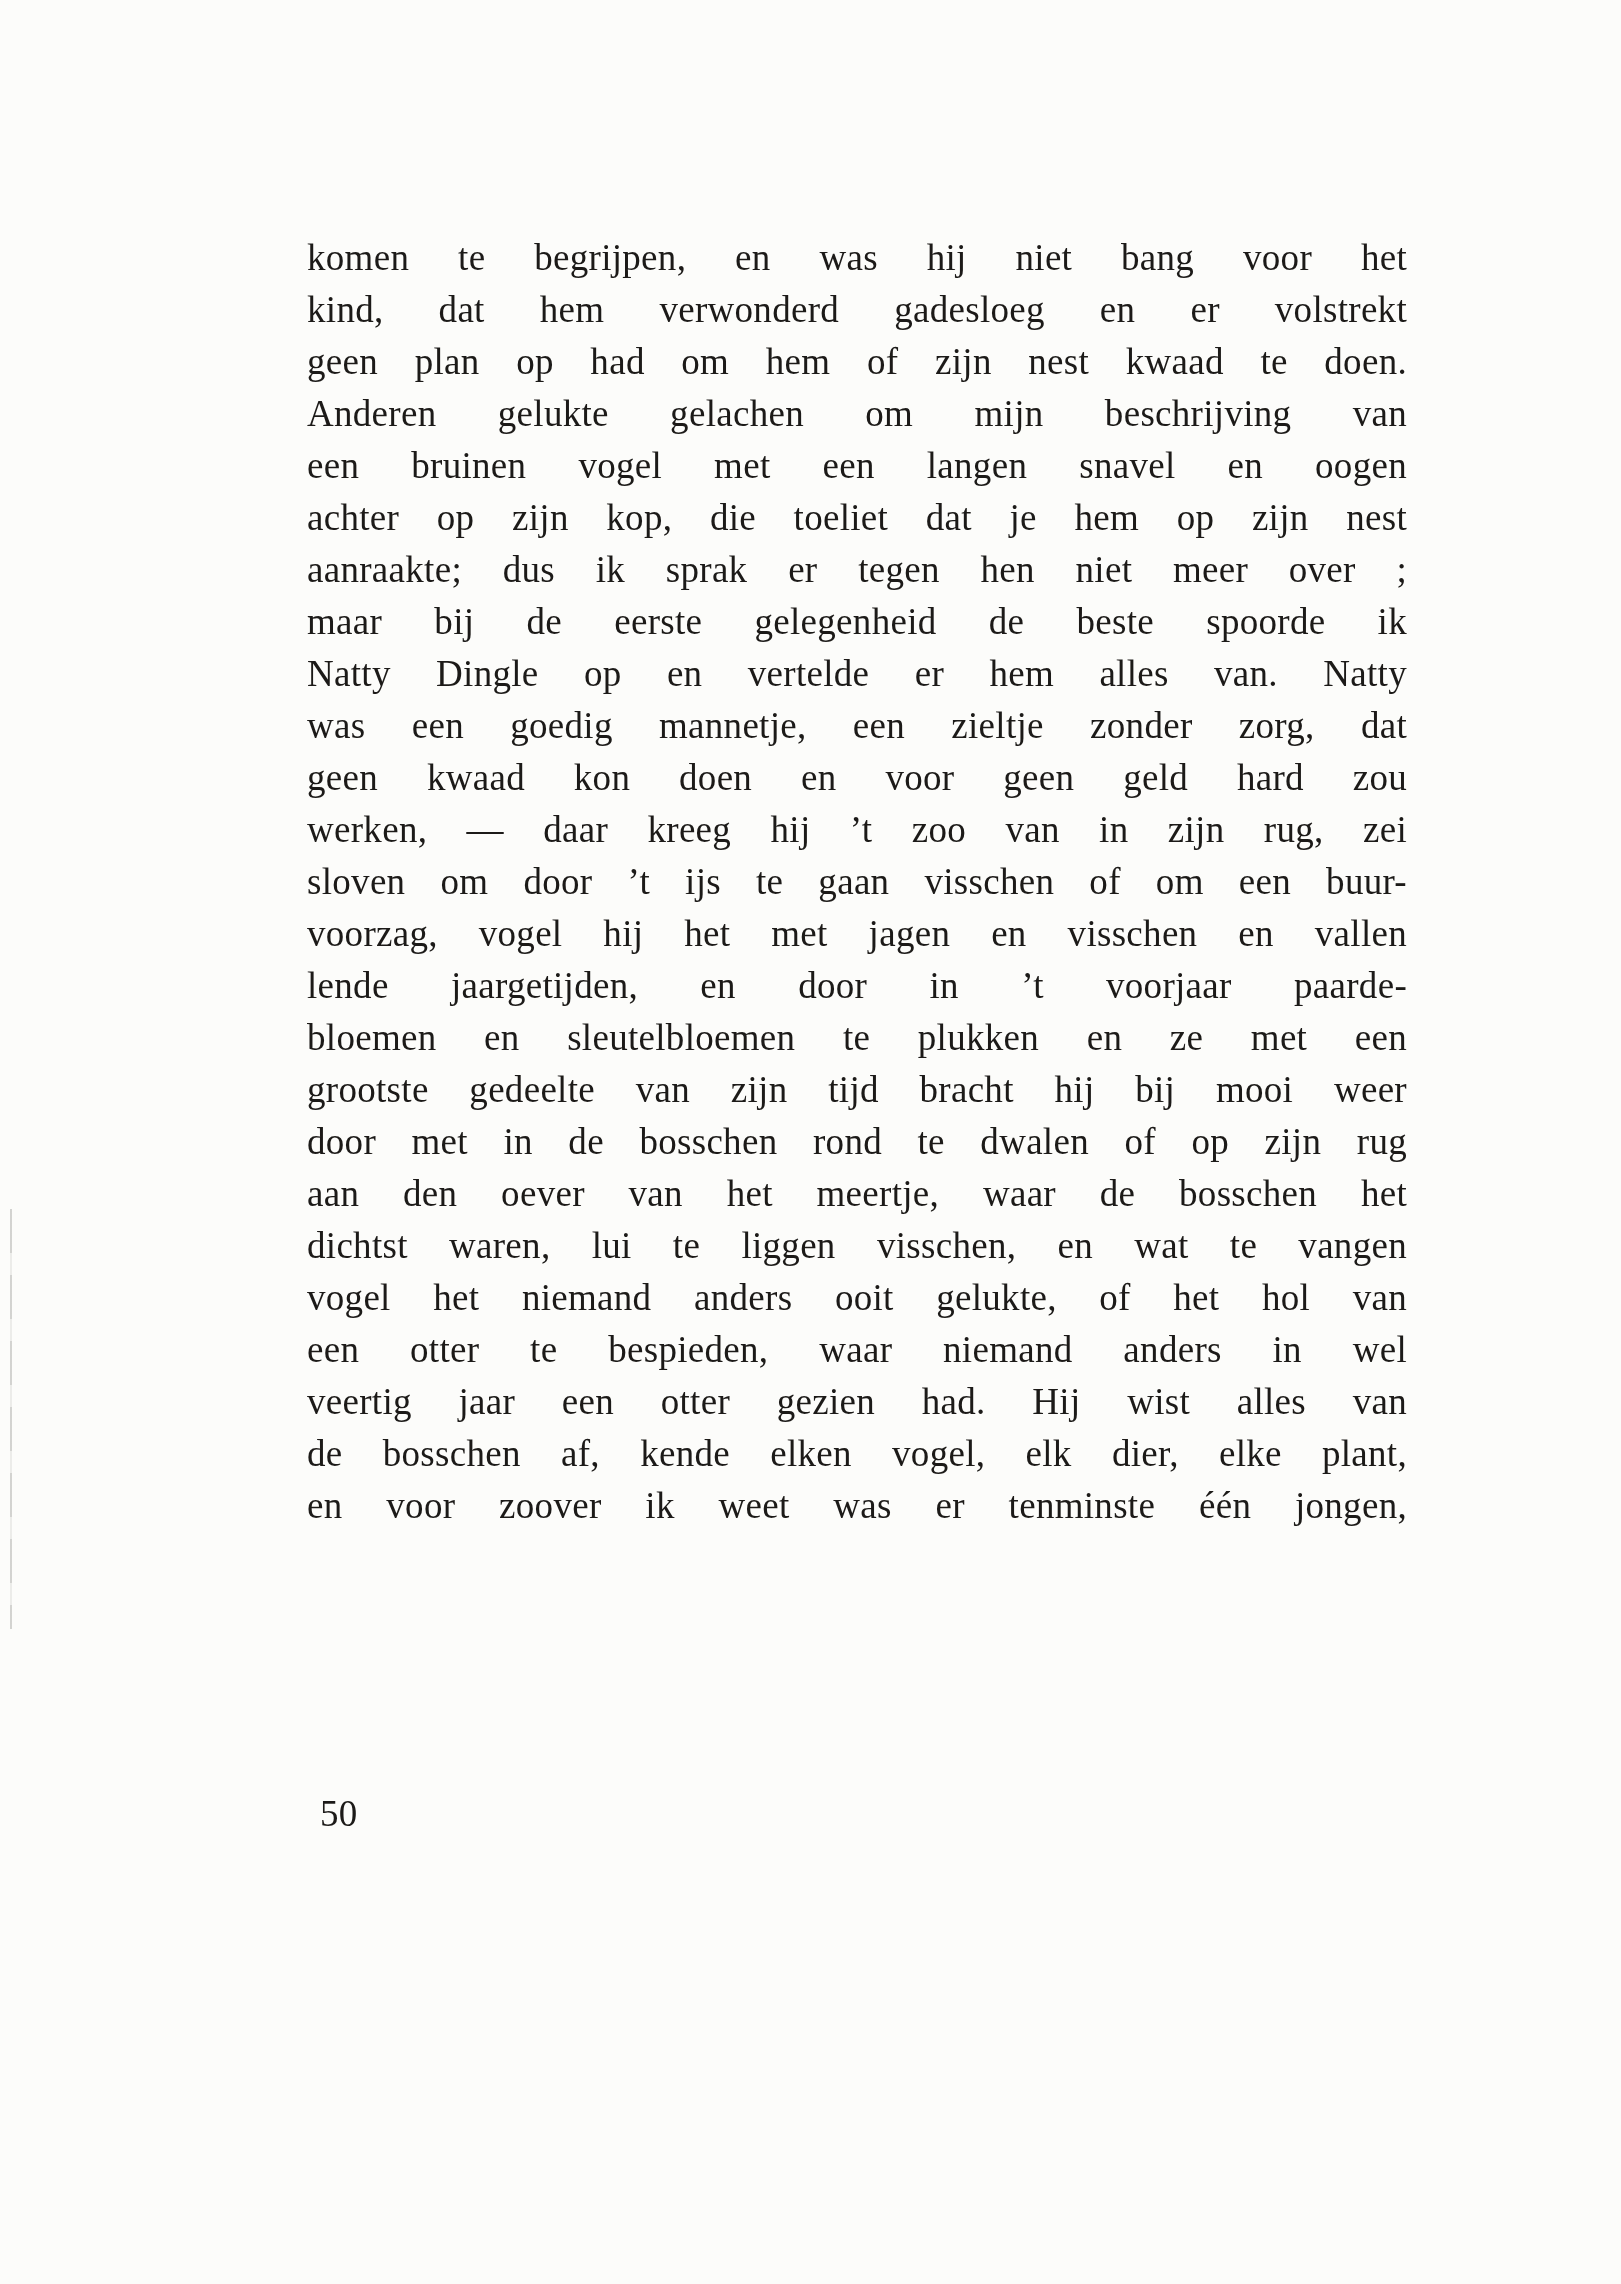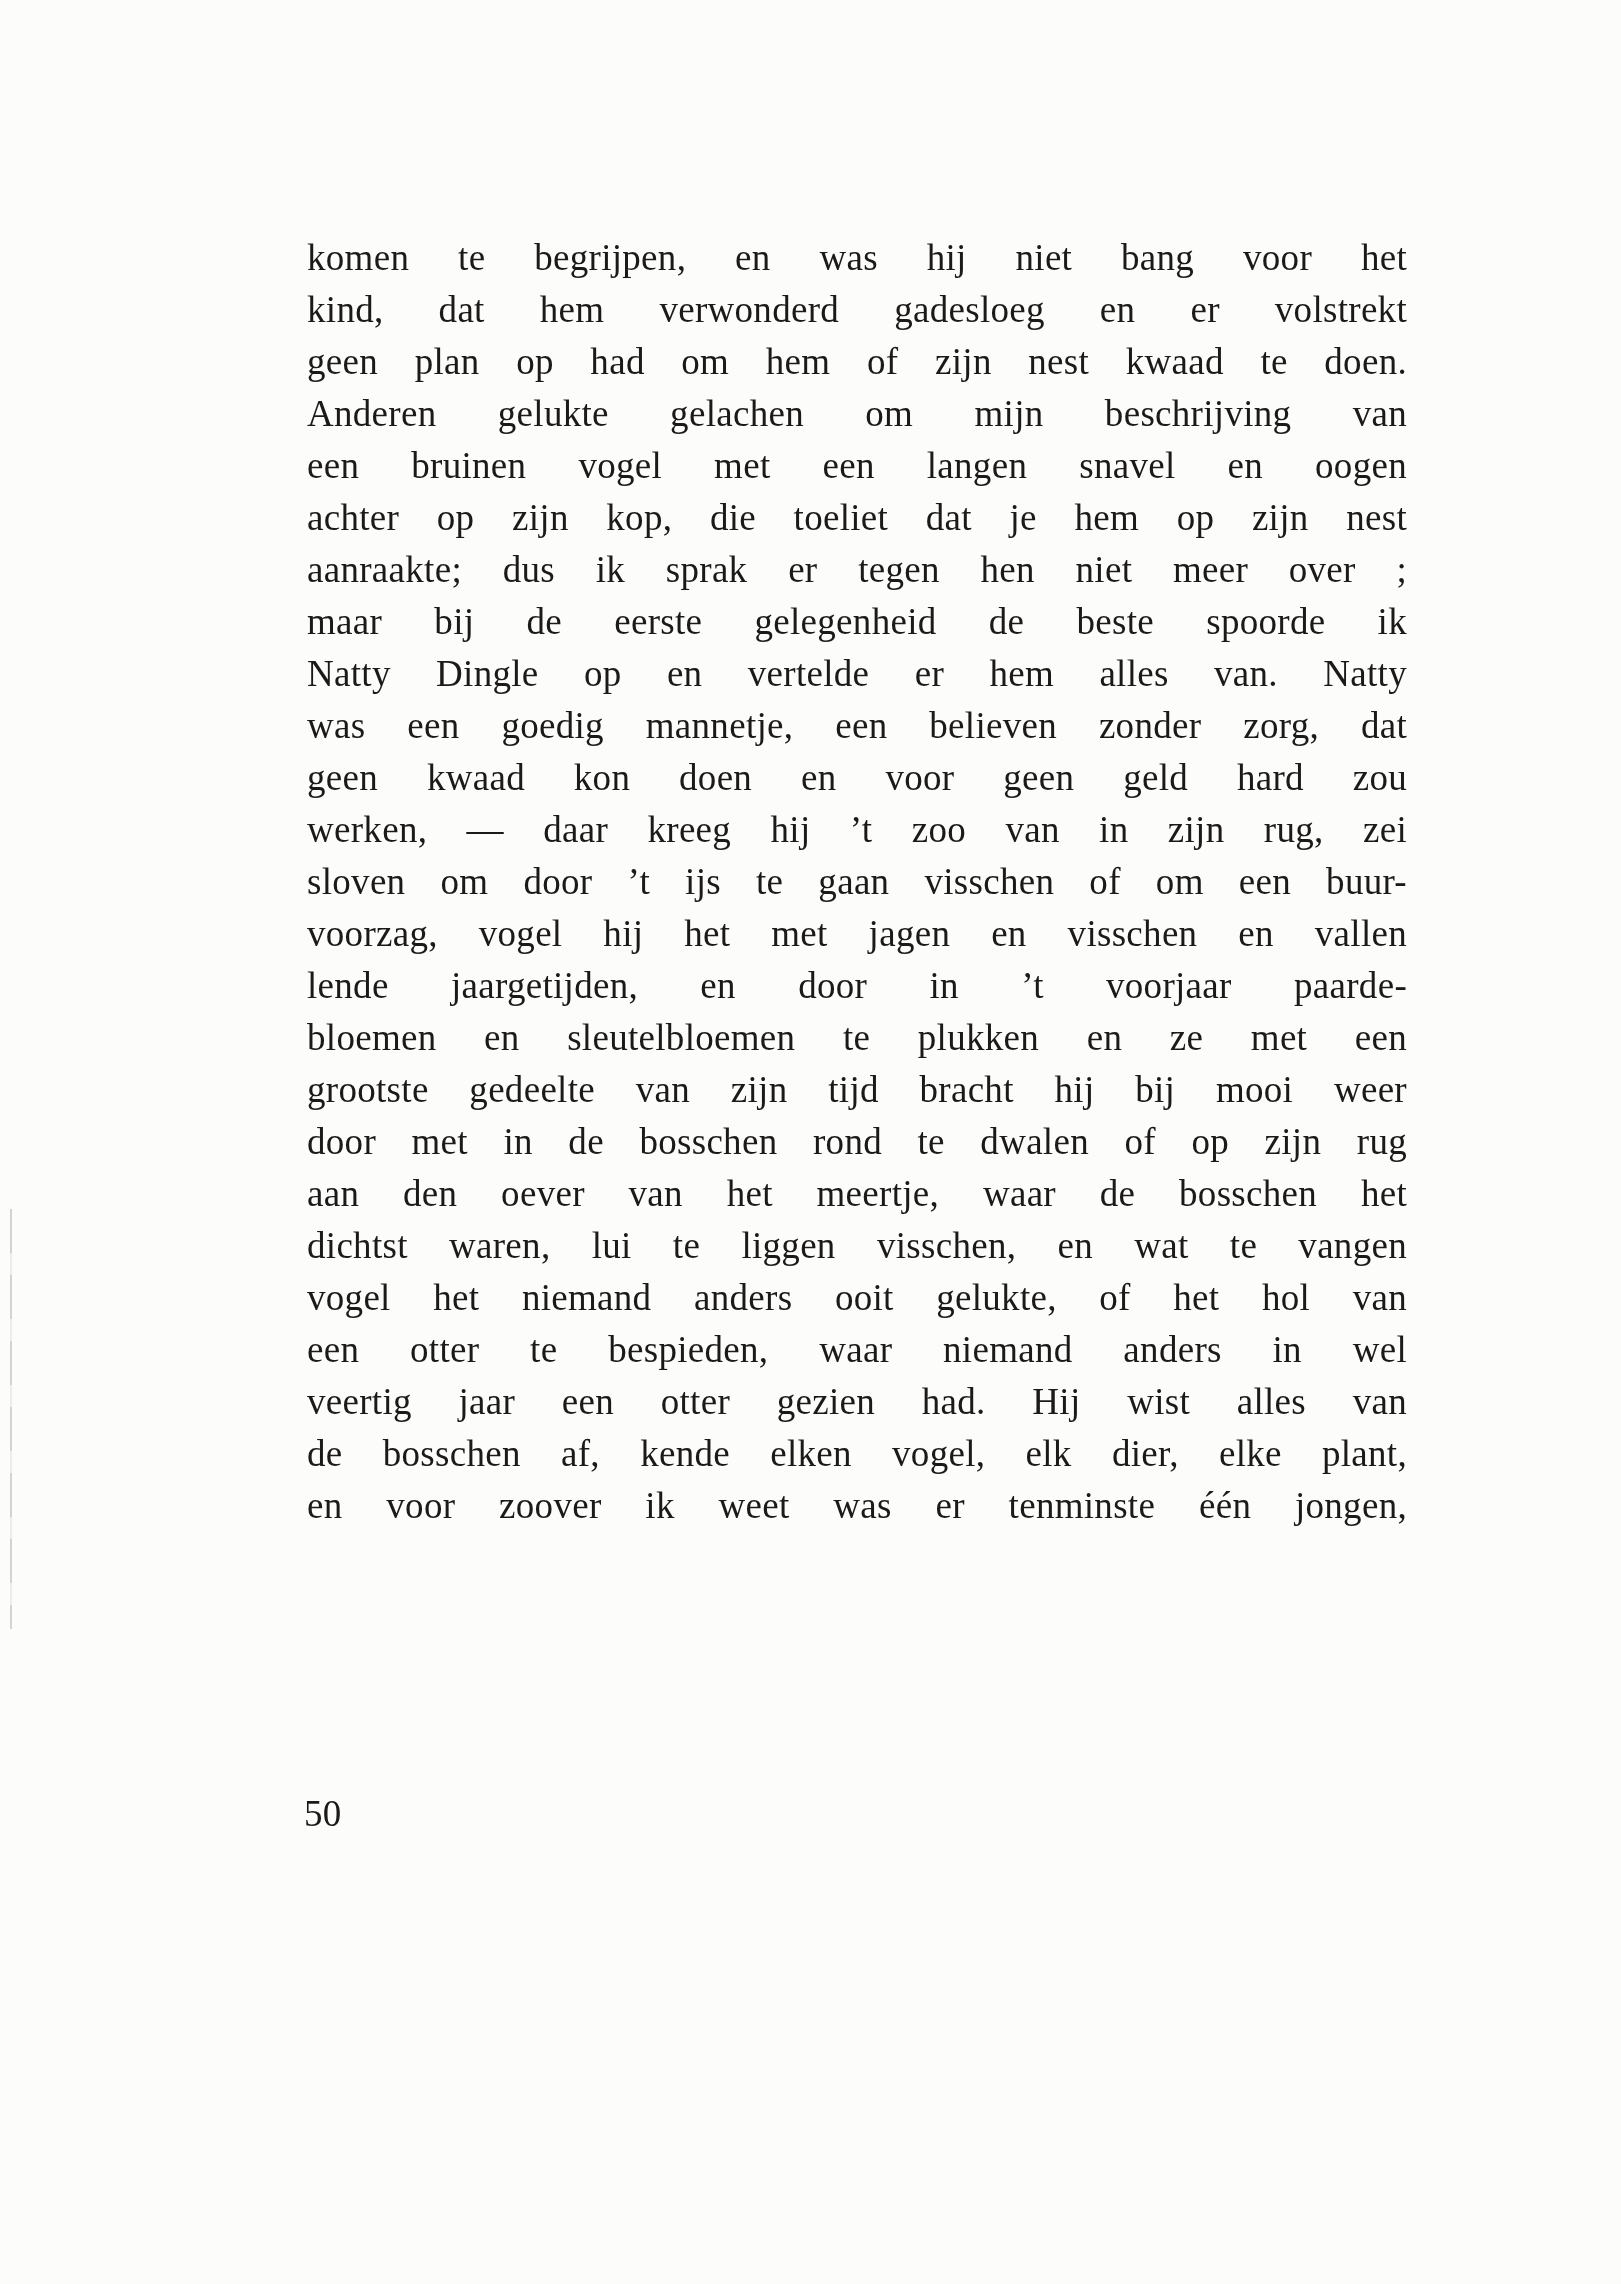--- a/index.html
+++ b/index.html
@@ -28,21 +28,21 @@
   }
   .line {
     font-size: 37px;
     line-height: 52px;
     letter-spacing: 0.3px;
     text-align: justify;
     text-align-last: justify;
   }
   .page-number {
     position: absolute;
-    left: 304px;
+    left: 320px;
     top: 1792px;
     font-size: 37px;
     color: #1c1a18;
     letter-spacing: 0.3px;
   }
   .edge-artifact {
     position: absolute;
     left: 9.5px;
     top: 1209px;
     width: 2.2px;
@@ -65,21 +65,21 @@
   <div class="text-block" id="text-block">
       <div class="line">komen te begrijpen, en was hij niet bang voor het</div>
       <div class="line">kind, dat hem verwonderd gadesloeg en er volstrekt</div>
       <div class="line">geen plan op had om hem of zijn nest kwaad te doen.</div>
       <div class="line">Anderen gelukte gelachen om mijn beschrijving van</div>
       <div class="line">een bruinen vogel met een langen snavel en oogen</div>
       <div class="line">achter op zijn kop, die toeliet dat je hem op zijn nest</div>
       <div class="line">aanraakte; dus ik sprak er tegen hen niet meer over ;</div>
       <div class="line">maar bij de eerste gelegenheid de beste spoorde ik</div>
       <div class="line">Natty Dingle op en vertelde er hem alles van. Natty</div>
-      <div class="line">was een goedig mannetje, een believen zonder zorg, dat</div>
+      <div class="line">was een goedig mannetje, een zieltje zonder zorg, dat</div>
       <div class="line">geen kwaad kon doen en voor geen geld hard zou</div>
       <div class="line">werken, — daar kreeg hij ’t zoo van in zijn rug, zei</div>
       <div class="line">sloven om door ’t ijs te gaan visschen of om een buur-</div>
       <div class="line">voorzag, vogel hij het met jagen en visschen en vallen</div>
       <div class="line">lende jaargetijden, en door in ’t voorjaar paarde-</div>
       <div class="line">bloemen en sleutelbloemen te plukken en ze met een</div>
       <div class="line">grootste gedeelte van zijn tijd bracht hij bij mooi weer</div>
       <div class="line">door met in de bosschen rond te dwalen of op zijn rug</div>
       <div class="line">aan den oever van het meertje, waar de bosschen het</div>
       <div class="line">dichtst waren, lui te liggen visschen, en wat te vangen</div>

